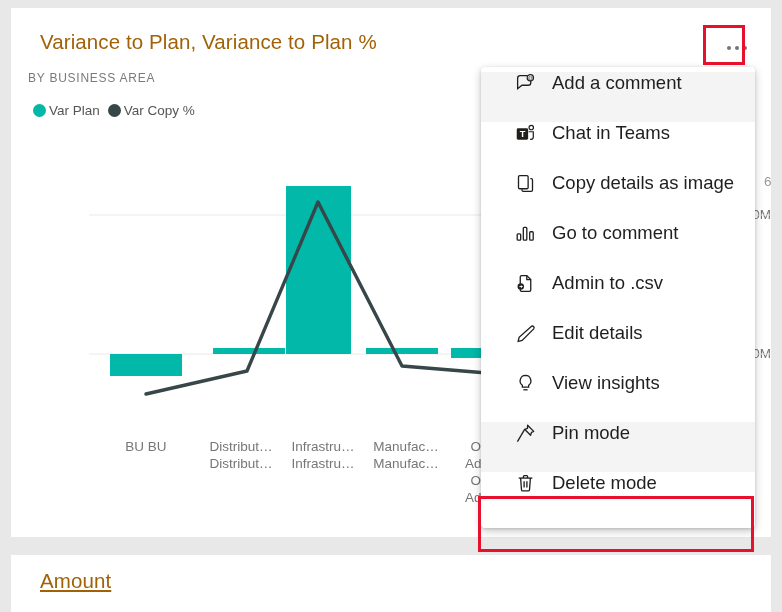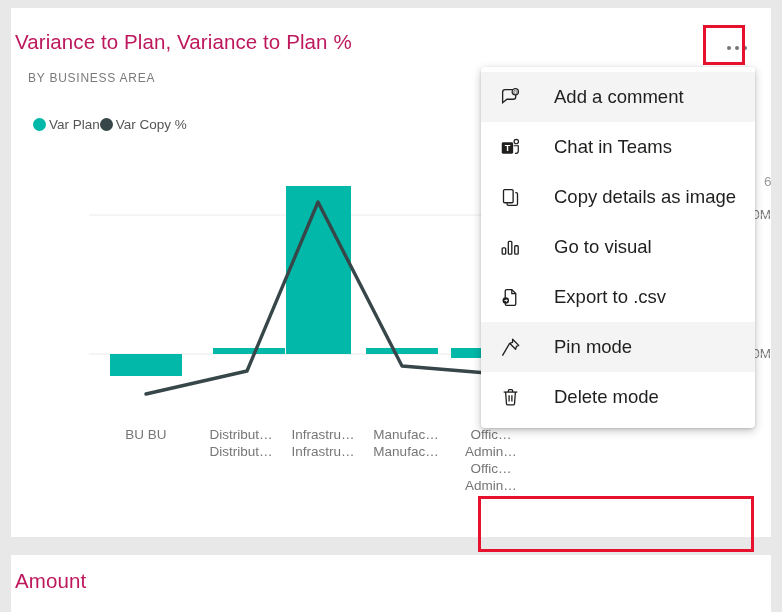--- a/index.html
+++ b/index.html
@@ -29,24 +29,24 @@
   }
   #tile-amount {
     left: 11px;
     top: 555px;
     width: 760px;
     height: 90px;
   }
 
   .tile-title {
     position: absolute;
-    left: 4px;
+    left: 29px;
     top: 22px;
     font-size: 20.5px;
-    color: #be185d;
+    color: #a16207;
     letter-spacing: 0.1px;
     white-space: nowrap;
   }
   .tile-subtitle {
     position: absolute;
     left: 17px;
     top: 63px;
     font-size: 12px;
     color: #7a7a7a;
     letter-spacing: 0.75px;
@@ -97,23 +97,23 @@
     height: 56px;
   }
 
   
   .legend {
     position: absolute;
     left: 22px;
     top: 95px;
     display: flex;
     align-items: center;
+    gap: 8px;
     font-size: 13.5px;
     color: #555555;
-    margin-top: 14px;
   }
   .legend-item {
     display: flex;
     align-items: center;
     gap: 3px;
   }
   .legend-dot {
     width: 13px;
     height: 13px;
     border-radius: 50%;
@@ -142,21 +142,21 @@
   .y2-tick {
     position: absolute;
     font-size: 13.5px;
     color: #999999;
     white-space: nowrap;
     overflow: hidden;
   }
 
   .x-label {
     position: absolute;
-    top: 300px;
+    top: 312px;
     font-size: 13.5px;
     color: #767676;
     text-align: center;
     line-height: 17px;
     white-space: nowrap;
   }
 
   
   #context-menu {
     position: absolute;
@@ -165,24 +165,23 @@
     width: 274px;
     background: #ffffff;
     border-radius: 4px;
     box-shadow: 0 3px 10px rgba(0,0,0,0.22), 0 1px 3px rgba(0,0,0,0.14);
     padding: 5px 0 6px 0;
     z-index: 50;
     box-sizing: border-box;
   }
   .menu-item {
     display: flex;
-    align-items: center;
     height: 50px;
-    padding-left: 18px;
-    gap: 33px;
+    padding-left: 33px;
+    gap: 16px;
     cursor: pointer;
     box-sizing: border-box;
   }
   .menu-item.highlight {
     background: #f4f4f4;
   }
   .menu-icon {
     width: 22px;
     height: 22px;
     flex: 0 0 22px;
@@ -248,21 +247,21 @@
 
     <div class="x-label" style="left:99px; width:72px;">BU BU</div>
     <div class="x-label" style="left:186px; width:88px;">Distribut…<br>Distribut…</div>
     <div class="x-label" style="left:268px; width:88px;">Infrastru…<br>Infrastru…</div>
     <div class="x-label" style="left:351px; width:88px;">Manufac…<br>Manufac…</div>
     <div class="x-label" style="left:436px; width:88px;">Offic…<br>Admin…<br>Offic…<br>Admin…</div>
   </div>
 </div>
 
 <div class="tile" id="tile-amount">
-  <div class="tile-title" style="top:14px;">Amount</div>
+  <div class="tile-title" style="top:14px;text-decoration:underline;">Amount</div>
   <div class="tile-subtitle" style="top:55px;">BY MONTH, SCENARIO</div>
 </div>
 
 <div id="context-menu">
 
   <div class="menu-item highlight">
     <span class="menu-icon">
       <svg width="21" height="21" viewBox="0 0 24 24" fill="none" stroke="#201f1e" stroke-width="1.5">
         <path d="M3 6a3 3 0 0 1 3-3h9a3 3 0 0 1 3 3v5a3 3 0 0 1-3 3H8l-5 4v-4z"></path>
         <circle cx="17.5" cy="5.5" r="3.6" fill="#fff" stroke="#201f1e" stroke-width="1.4"></circle>
@@ -295,37 +294,54 @@
   </div>
 
   <div class="menu-item">
     <span class="menu-icon">
       <svg width="21" height="21" viewBox="0 0 24 24" fill="none" stroke="#201f1e" stroke-width="1.5">
         <rect x="2.5" y="12.5" width="4" height="7" rx="1"></rect>
         <rect x="9.5" y="5" width="4" height="14.5" rx="1"></rect>
         <rect x="16.8" y="10" width="4" height="9.5" rx="1"></rect>
       </svg>
     </span>
-    <span class="menu-label">Go to visual</span>
+    <span class="menu-label">Go to comment</span>
   </div>
 
 
   <div class="menu-item">
     <span class="menu-icon">
       <svg width="21" height="21" viewBox="0 0 24 24" fill="none" stroke="#201f1e" stroke-width="1.5">
         <path d="M13.5 3H7.5A1.5 1.5 0 0 0 6 4.5v15A1.5 1.5 0 0 0 7.5 21h9a1.5 1.5 0 0 0 1.5-1.5V7.5z"></path>
         <path d="M13.5 3v4.5H18"></path>
         <circle cx="6.6" cy="15.5" r="3.7" fill="#201f1e" stroke="none"></circle>
         <path d="M5.1 15.5h3M7.1 14.2l1.3 1.3-1.3 1.3" stroke="#ffffff" stroke-width="1.1"></path>
       </svg>
     </span>
-    <span class="menu-label">Export to .csv</span>
-  </div>
-
-
+    <span class="menu-label">Admin to .csv</span>
+  </div>
+
+  <div class="menu-item">
+    <span class="menu-icon">
+      <svg width="21" height="21" viewBox="0 0 24 24" fill="none" stroke="#201f1e" stroke-width="1.5">
+        <path d="M18.6 3.9a2 2 0 0 1 2.8 2.8L8.2 19.9 3.6 21l1.1-4.6z"></path>
+      </svg>
+    </span>
+    <span class="menu-label">Edit details</span>
+  </div>
+
+  <div class="menu-item">
+    <span class="menu-icon">
+      <svg width="21" height="21" viewBox="0 0 24 24" fill="none" stroke="#201f1e" stroke-width="1.5">
+        <path d="M12 2.8a6.2 6.2 0 0 0-3.6 11.2v2.1h7.2V14A6.2 6.2 0 0 0 12 2.8z"></path>
+        <path d="M9.6 19.2h4.8"></path>
+      </svg>
+    </span>
+    <span class="menu-label">View insights</span>
+  </div>
 
   <div class="menu-item highlight">
     <span class="menu-icon">
       <svg width="21" height="21" viewBox="0 0 24 24" fill="none" stroke="#201f1e" stroke-width="1.5" stroke-linejoin="round">
         <path d="M14.4 2.6l7 7-2.6 1.1-1 3.3-6.8-6.8 3.3-1z"></path>
         <path d="M11 7.2L2.8 21.2"></path>
       </svg>
     </span>
     <span class="menu-label">Pin mode</span>
   </div>

